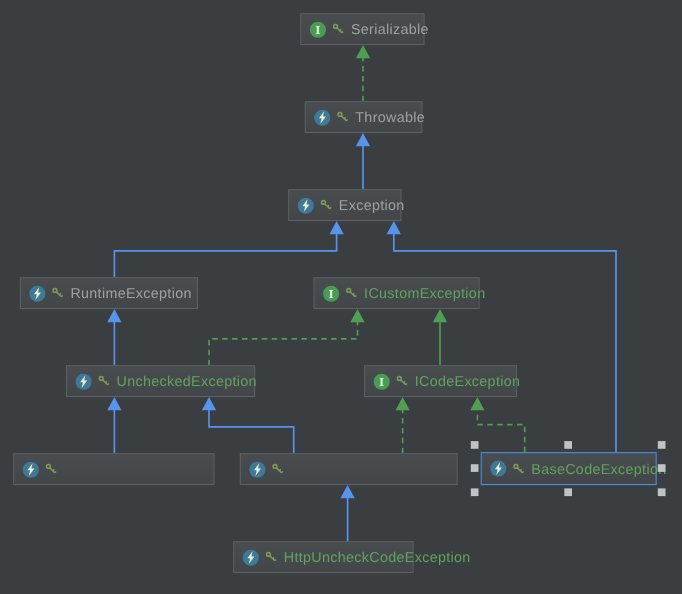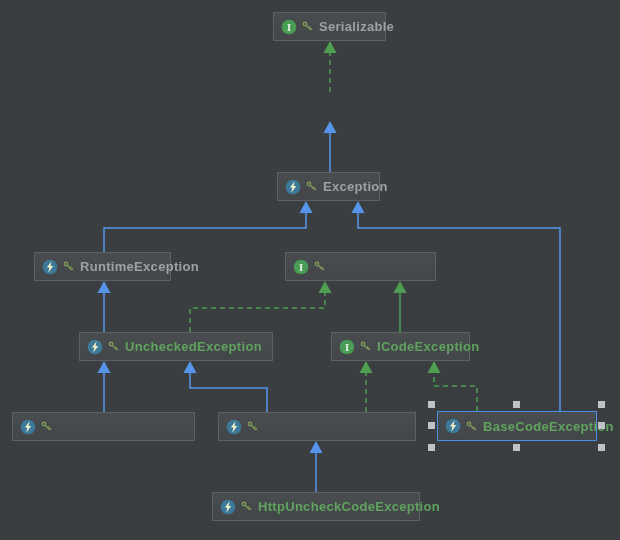--- a/index.html
+++ b/index.html
@@ -30,21 +30,21 @@
   .node{
     position:absolute;display:flex;align-items:center;box-sizing:border-box;
     background:linear-gradient(#4a4d4f,#434648);
     border:1px solid var(--node-border);
     padding:0 6px 0 7px;white-space:nowrap;cursor:default;
   }
   .node.selected{border:1px solid var(--selected-border);}
   .icon{display:inline-flex;align-items:center;justify-content:center;flex:0 0 auto;}
   .icon.main{width:16px;height:16px;margin-right:5px;}
   .icon.key{width:11px;height:11px;margin-right:6px;}
-  .label{font-size:13px;font-weight:700;letter-spacing:.3px;line-height:1;text-align:center;}
+  .label{font-size:13px;font-weight:400;letter-spacing:.3px;line-height:1;text-align:center;}
   .label.lib{color:var(--library-label);}
   .label.proj{color:var(--project-label);}
   .handle{position:absolute;width:7px;height:7px;background:var(--handle-fill);}
 </style>
 </head>
 <body>
 
 <div id="canvas">
 
   <svg id="edges" width="620" height="540" viewBox="0 0 620 540">
@@ -109,40 +109,57 @@
       <svg width="11" height="11" viewBox="0 0 12 12">
           <g fill="none" stroke="#7d9c55" stroke-width="1.5">
             <circle cx="3.3" cy="3.3" r="1.9"></circle>
             <path d="M4.8 4.8 L9.6 9.6 M7.6 7.6 L9 6.2 M9.6 9.6 L10.9 8.3"></path>
           </g>
         </svg>
     </span>
     <span class="label lib">Serializable</span>
   </div>
 
-
-  <div class="node" style="left:277px;top:172px;width:103px;height:29px">
+  <div class="node" style="left:277px;top:92px;width:107px;height:29px">
+    <span class="icon main">
+      <svg width="16" height="16" viewBox="0 0 16 16">
+          <circle cx="8" cy="8" r="7.3" fill="#3d7a99"></circle>
+          <path d="M9.6 2.2 L4.9 8.6 H7.4 L6.2 13.8 L11.3 7 H8.6 Z" fill="#efedc9"></path>
+        </svg>
+    </span>
+    <span class="icon key">
+      <svg width="11" height="11" viewBox="0 0 12 12">
+          <g fill="none" stroke="#7d9c55" stroke-width="1.5">
+            <circle cx="3.3" cy="3.3" r="1.9"></circle>
+            <path d="M4.8 4.8 L9.6 9.6 M7.6 7.6 L9 6.2 M9.6 9.6 L10.9 8.3"></path>
+          </g>
+        </svg>
+    </span>
+    <span class="label lib">Throwable</span>
+  </div>
+
+  <div class="node" style="left:262px;top:172px;width:103px;height:29px">
     <span class="icon main">
       <svg width="16" height="16" viewBox="0 0 16 16">
           <circle cx="8" cy="8" r="7.3" fill="#3d7a99"></circle>
           <path d="M9.6 2.2 L4.9 8.6 H7.4 L6.2 13.8 L11.3 7 H8.6 Z" fill="#efedc9"></path>
         </svg>
     </span>
     <span class="icon key">
       <svg width="11" height="11" viewBox="0 0 12 12">
           <g fill="none" stroke="#7d9c55" stroke-width="1.5">
             <circle cx="3.3" cy="3.3" r="1.9"></circle>
             <path d="M4.8 4.8 L9.6 9.6 M7.6 7.6 L9 6.2 M9.6 9.6 L10.9 8.3"></path>
           </g>
         </svg>
     </span>
     <span class="label lib">Exception</span>
   </div>
 
-  <div class="node" style="left:34px;top:252px;width:137px;height:29px">
+  <div class="node" style="left:18px;top:252px;width:162px;height:29px">
     <span class="icon main">
       <svg width="16" height="16" viewBox="0 0 16 16">
           <circle cx="8" cy="8" r="7.3" fill="#3d7a99"></circle>
           <path d="M9.6 2.2 L4.9 8.6 H7.4 L6.2 13.8 L11.3 7 H8.6 Z" fill="#efedc9"></path>
         </svg>
     </span>
     <span class="icon key">
       <svg width="11" height="11" viewBox="0 0 12 12">
           <g fill="none" stroke="#7d9c55" stroke-width="1.5">
             <circle cx="3.3" cy="3.3" r="1.9"></circle>
@@ -161,23 +178,24 @@
         </svg>
     </span>
     <span class="icon key">
       <svg width="11" height="11" viewBox="0 0 12 12">
           <g fill="none" stroke="#7d9c55" stroke-width="1.5">
             <circle cx="3.3" cy="3.3" r="1.9"></circle>
             <path d="M4.8 4.8 L9.6 9.6 M7.6 7.6 L9 6.2 M9.6 9.6 L10.9 8.3"></path>
           </g>
         </svg>
     </span>
-  </div>
-
-  <div class="node" style="left:79px;top:332px;width:194px;height:29px">
+    <span class="label proj">ICustomException</span>
+  </div>
+
+  <div class="node" style="left:60px;top:332px;width:172px;height:29px">
     <span class="icon main">
       <svg width="16" height="16" viewBox="0 0 16 16">
           <circle cx="8" cy="8" r="7.3" fill="#3d7a99"></circle>
           <path d="M9.6 2.2 L4.9 8.6 H7.4 L6.2 13.8 L11.3 7 H8.6 Z" fill="#efedc9"></path>
         </svg>
     </span>
     <span class="icon key">
       <svg width="11" height="11" viewBox="0 0 12 12">
           <g fill="none" stroke="#7d9c55" stroke-width="1.5">
             <circle cx="3.3" cy="3.3" r="1.9"></circle>
@@ -251,21 +269,21 @@
       <svg width="11" height="11" viewBox="0 0 12 12">
           <g fill="none" stroke="#7d9c55" stroke-width="1.5">
             <circle cx="3.3" cy="3.3" r="1.9"></circle>
             <path d="M4.8 4.8 L9.6 9.6 M7.6 7.6 L9 6.2 M9.6 9.6 L10.9 8.3"></path>
           </g>
         </svg>
     </span>
     <span class="label proj">BaseCodeException</span>
   </div>
 
-  <div class="node" style="left:212px;top:492px;width:208px;height:29px">
+  <div class="node" style="left:212px;top:492px;width:164px;height:29px">
     <span class="icon main">
       <svg width="16" height="16" viewBox="0 0 16 16">
           <circle cx="8" cy="8" r="7.3" fill="#3d7a99"></circle>
           <path d="M9.6 2.2 L4.9 8.6 H7.4 L6.2 13.8 L11.3 7 H8.6 Z" fill="#efedc9"></path>
         </svg>
     </span>
     <span class="icon key">
       <svg width="11" height="11" viewBox="0 0 12 12">
           <g fill="none" stroke="#7d9c55" stroke-width="1.5">
             <circle cx="3.3" cy="3.3" r="1.9"></circle>

